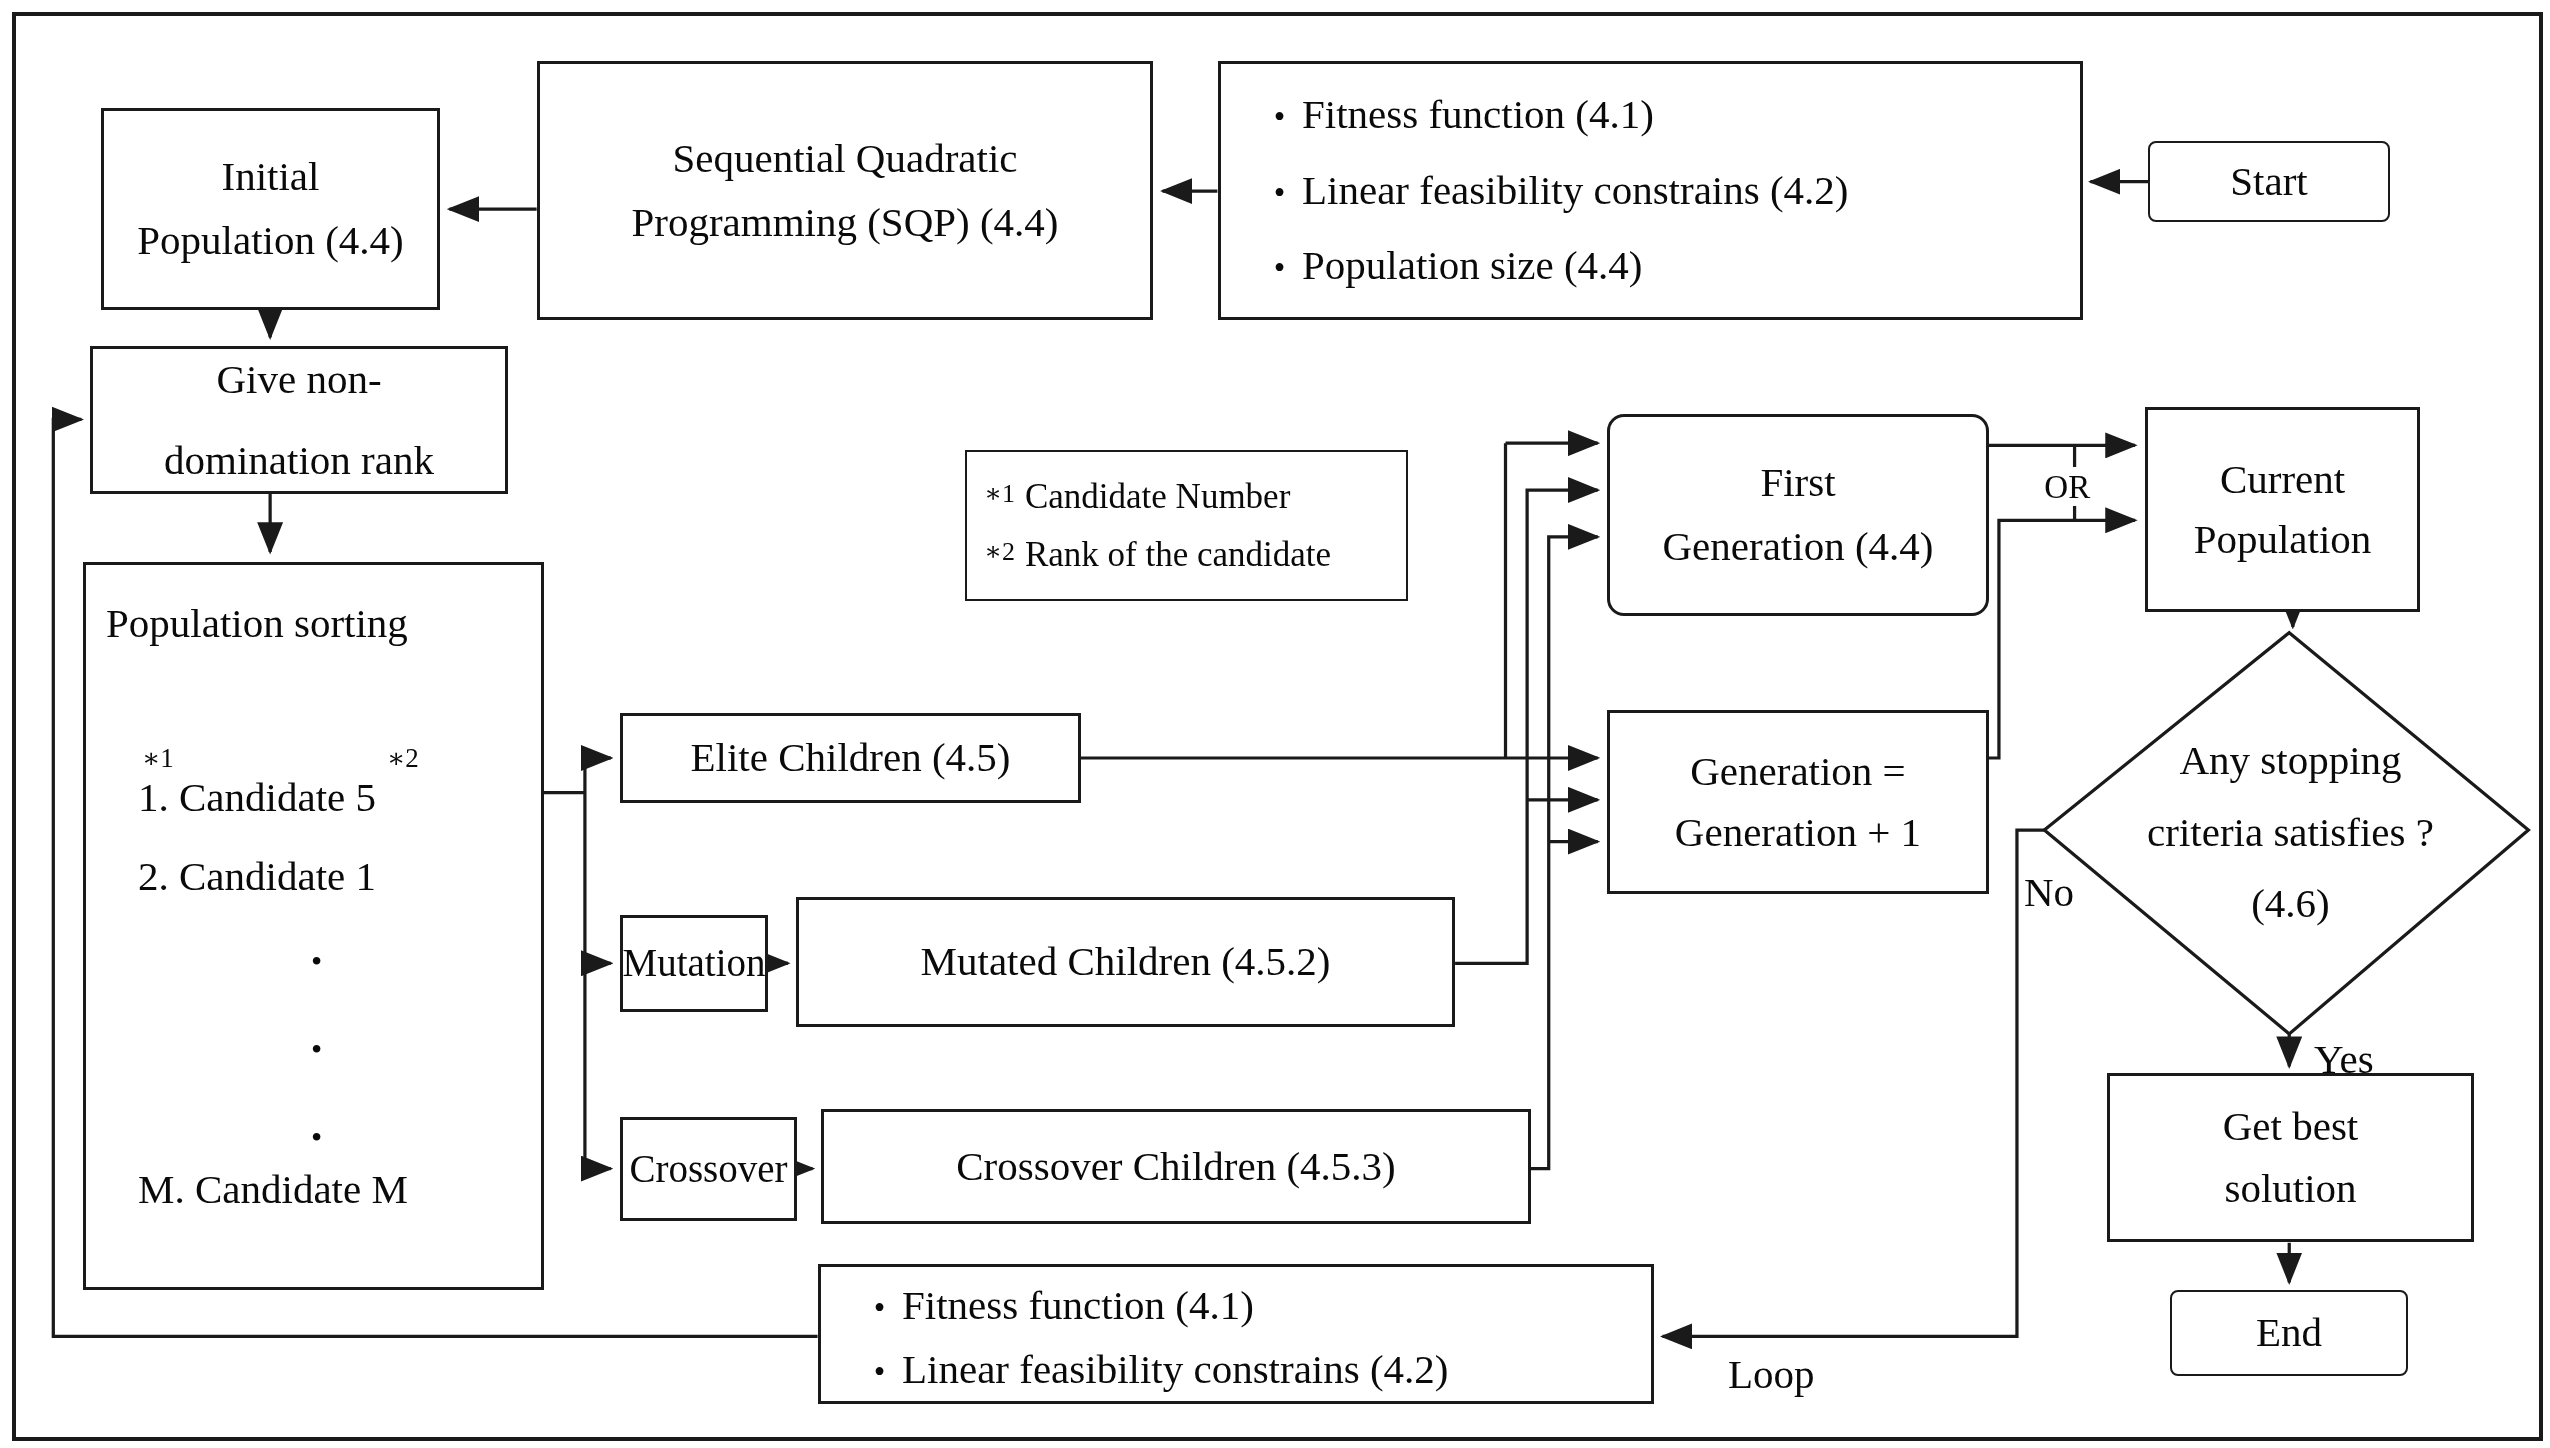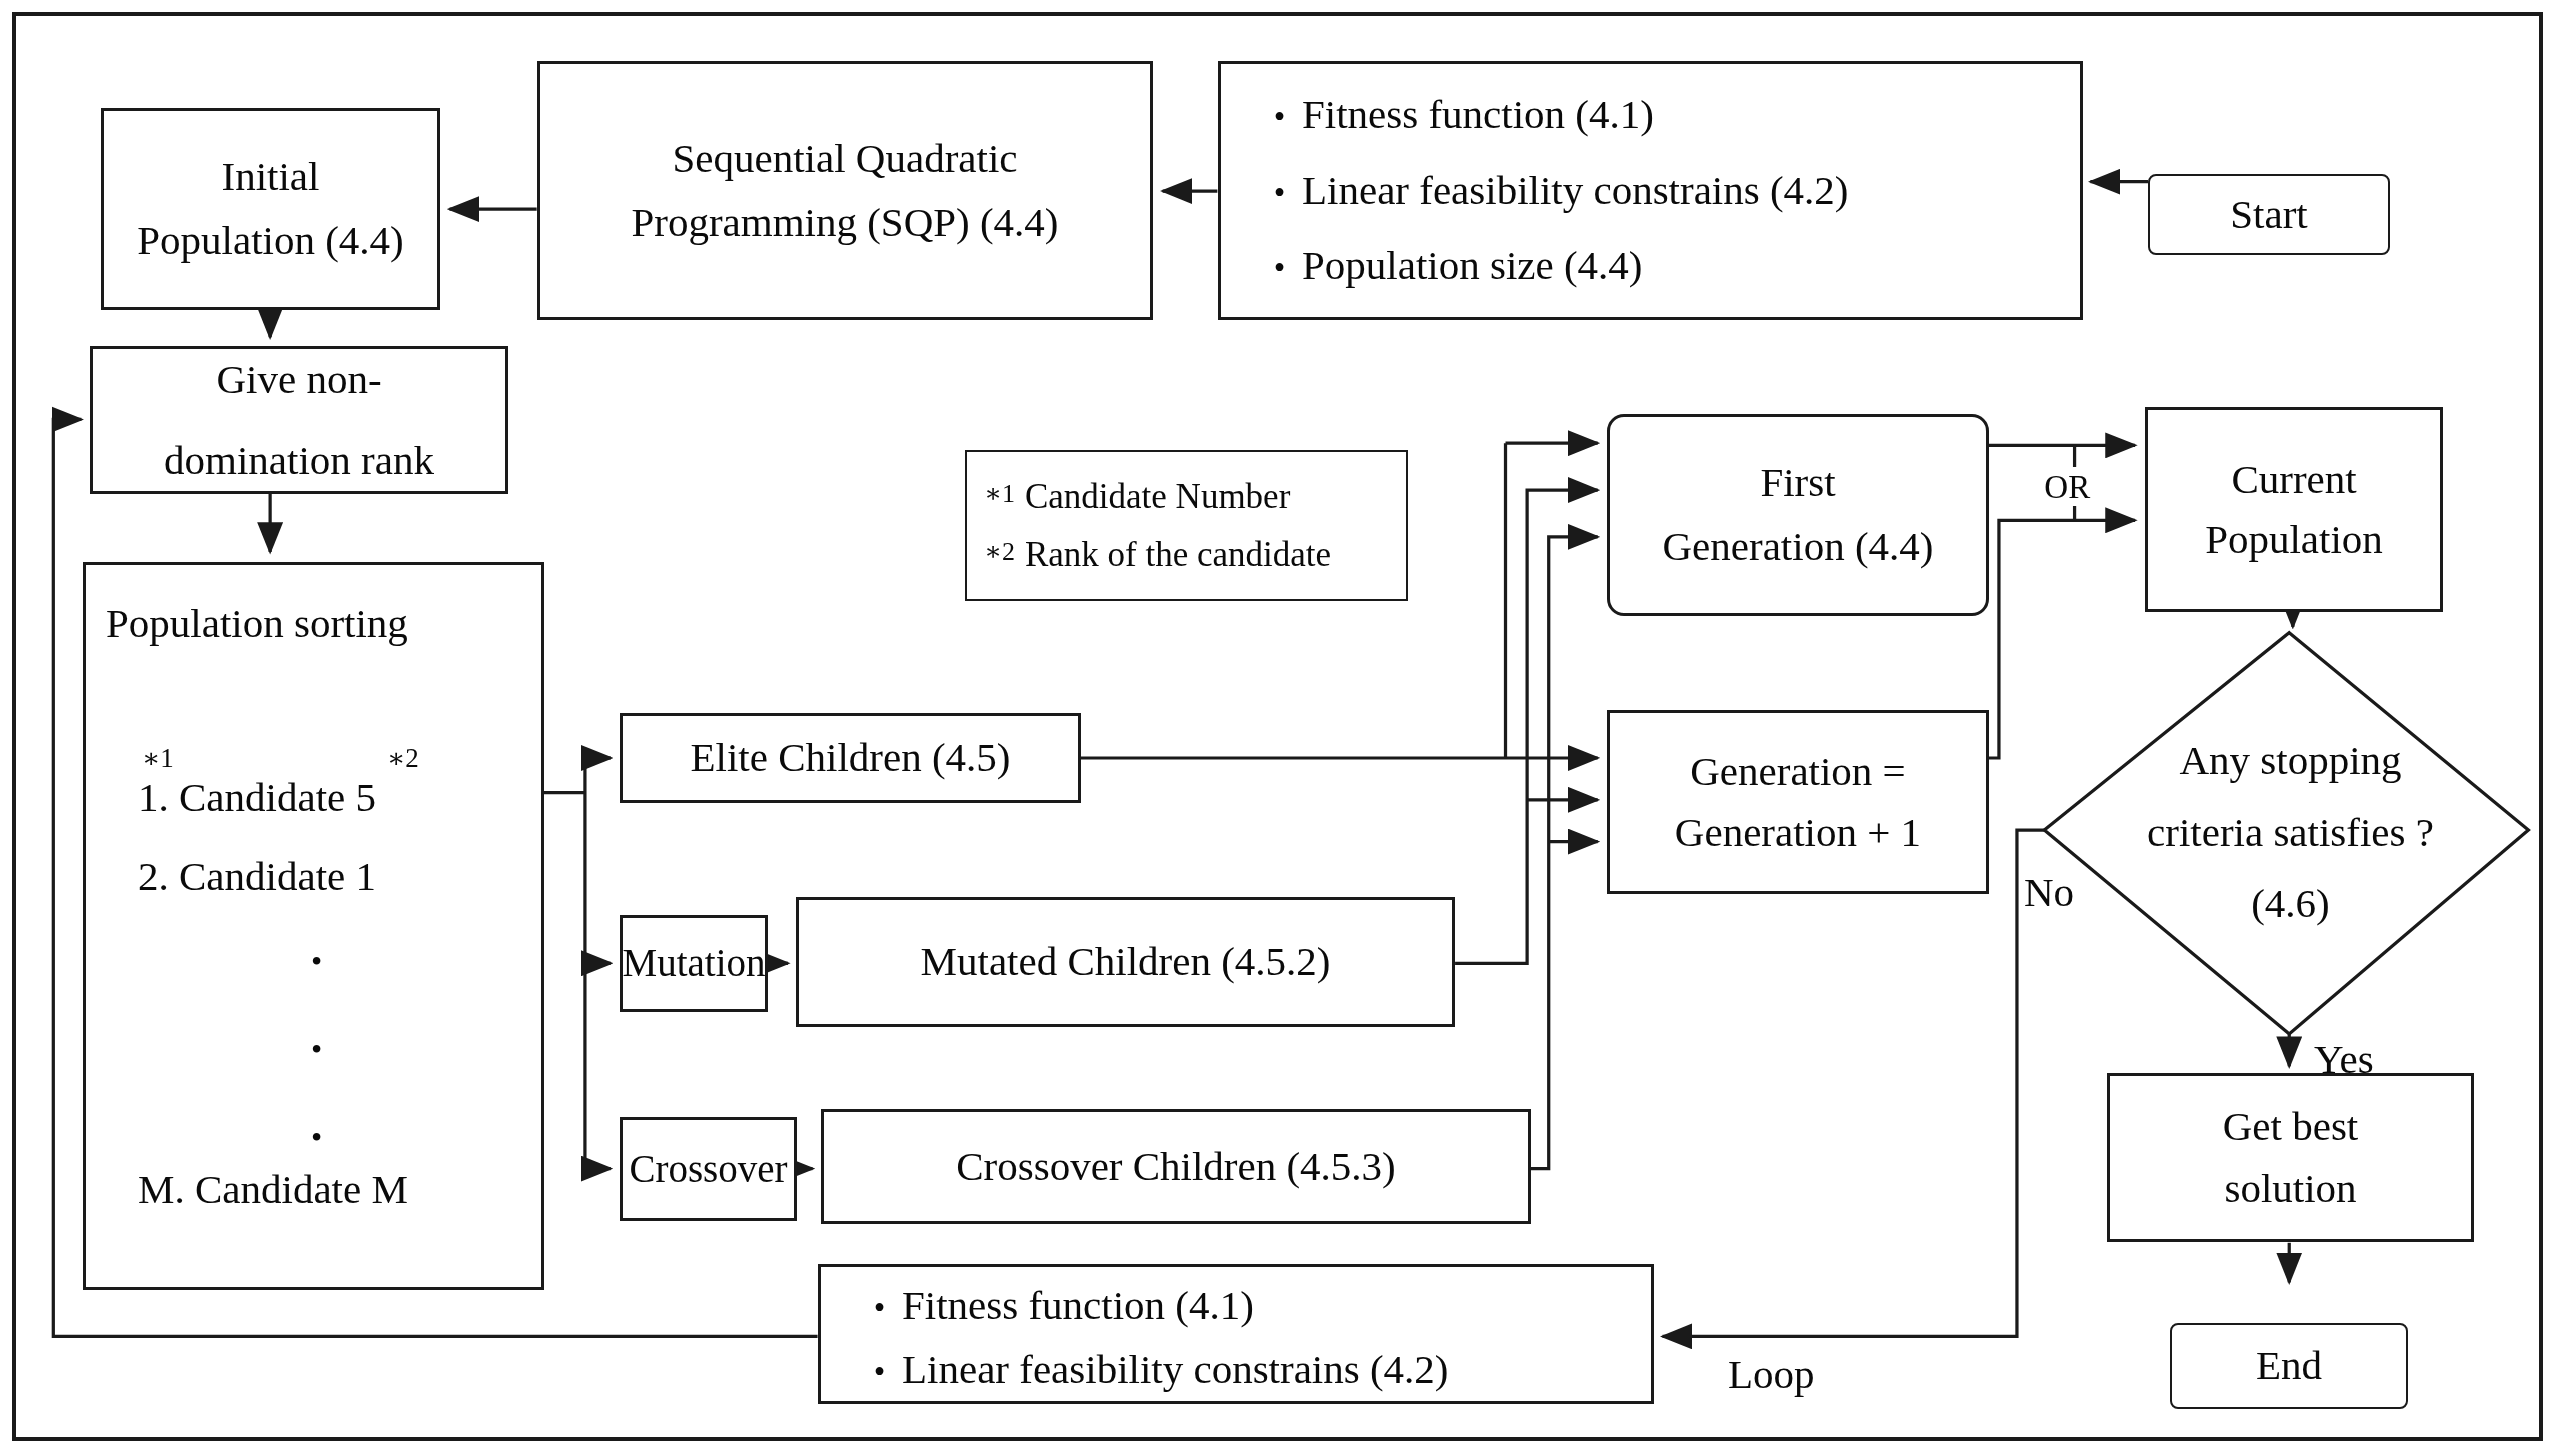--- a/index.html
+++ b/index.html
@@ -7,21 +7,21 @@
     position:relative;width:2550px;height:1449px;background:#ffffff;
     font-family:"Liberation Serif","DejaVu Serif",serif;color:#0a0a0a;overflow:hidden;
   }
   #outer-frame{position:absolute;left:11.5px;top:11.5px;width:2523px;height:1421px;border:4.3px solid #1a1a1a;}
   svg.wires{position:absolute;left:0;top:0;width:2550px;height:1449px;}
   .node{
     position:absolute;background:#ffffff;border:3.6px solid #1a1a1a;box-sizing:border-box;
     display:flex;flex-direction:column;align-items:center;justify-content:center;
     font-size:41px;line-height:1.55;text-align:center;
   }
-  .node.rounded{border-radius:8px;border-width:2.9px;margin-top:33px;}
+  .node.rounded{border-radius:8px;border-width:2.9px;}
   .bullets{align-items:stretch;justify-content:space-evenly;text-align:left;padding:7.2px 21.6px 7.2px 36px;}
   .bullet-row{display:flex;align-items:baseline;}
   .bullet-glyph{width:45px;text-align:center;font-size:33px;flex:0 0 45px;}
   .label{position:absolute;font-size:41px;line-height:1;white-space:nowrap;}
   .label.small{font-size:33px;}
   .or-badge{background:#ffffff;padding:1.4px 4.3px;}
   #sorting-box{justify-content:flex-start;align-items:flex-start;text-align:left;padding:21.6px 14.4px 0 20px;}
   .sort-abs{position:absolute;font-size:41px;line-height:1;white-space:nowrap;}
   .sup{position:absolute;font-size:27px;line-height:1;white-space:nowrap;}
   .dot{position:absolute;font-size:32px;line-height:1;}
@@ -174,21 +174,21 @@
 
   <div class="node" style="left:821px;top:1109px;width:710px;height:115px;">
     <div>Crossover Children (4.5.3)</div>
   </div>
 
   <div class="node" style="left:1607px;top:414px;width:382px;height:202px;border-radius:17px;">
     <div>First</div>
     <div>Generation (4.4)</div>
   </div>
 
-  <div class="node" style="left:2145px;top:407px;width:298px;height:205px;line-height:1.45;">
+  <div class="node" style="left:2145px;top:407px;width:275px;height:205px;line-height:1.45;">
     <div>Current</div>
     <div>Population</div>
   </div>
 
   <div class="node" style="left:1607px;top:710px;width:382px;height:184px;line-height:1.5;">
     <div>Generation =</div>
     <div>Generation + 1</div>
   </div>
 
   <div class="diamond-text" style="left:2060px;top:692px;width:461px;height:281px;">

